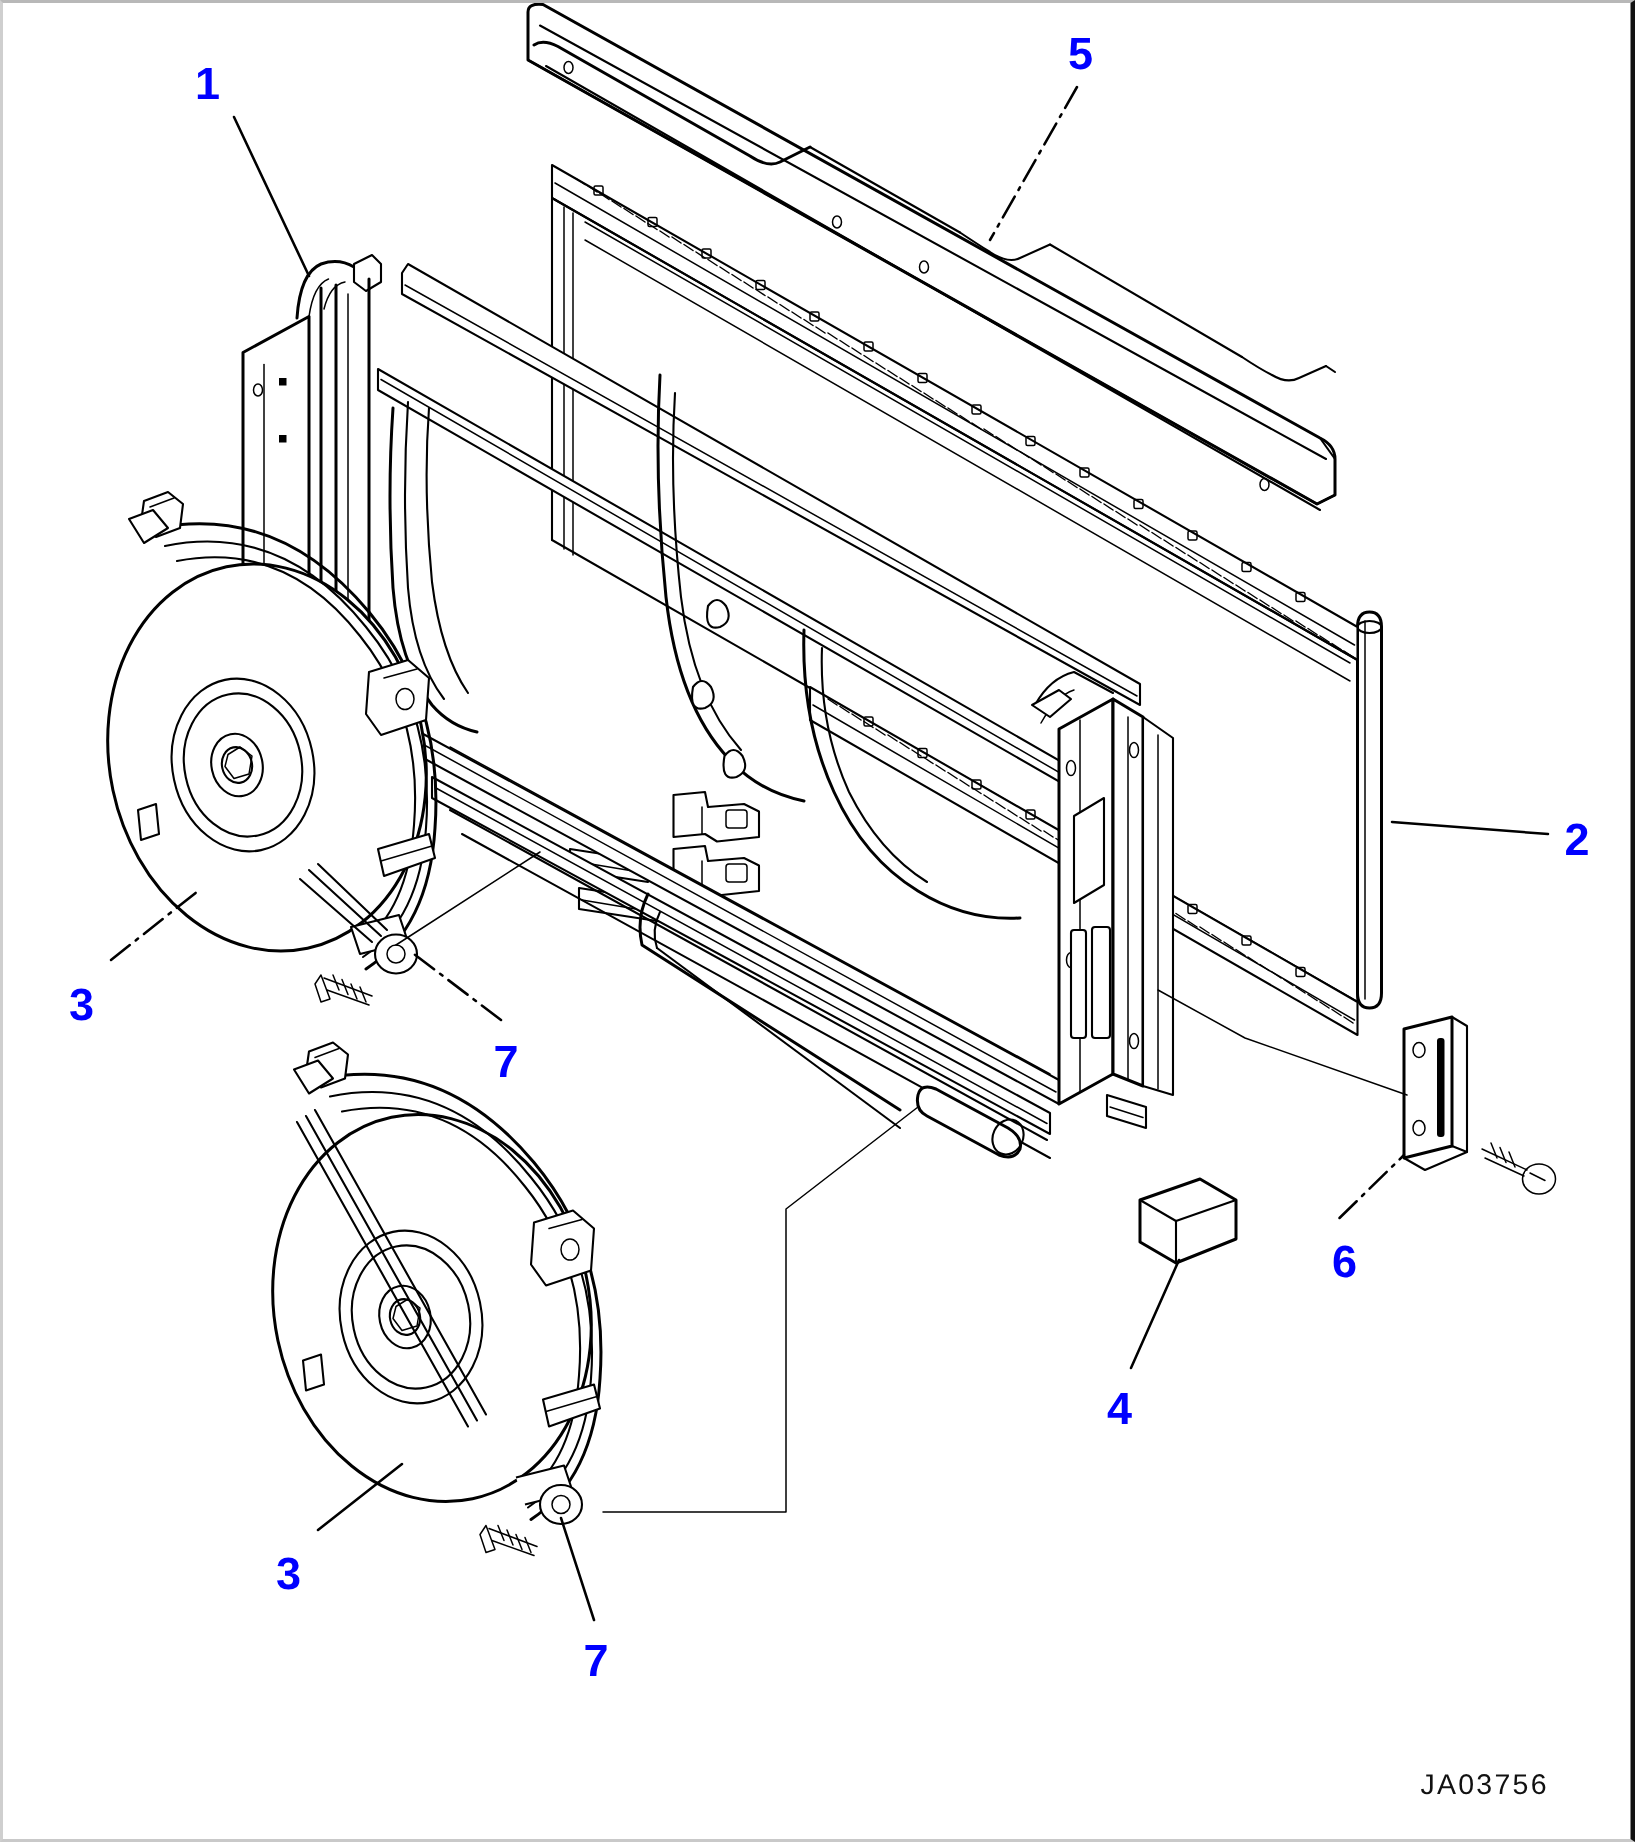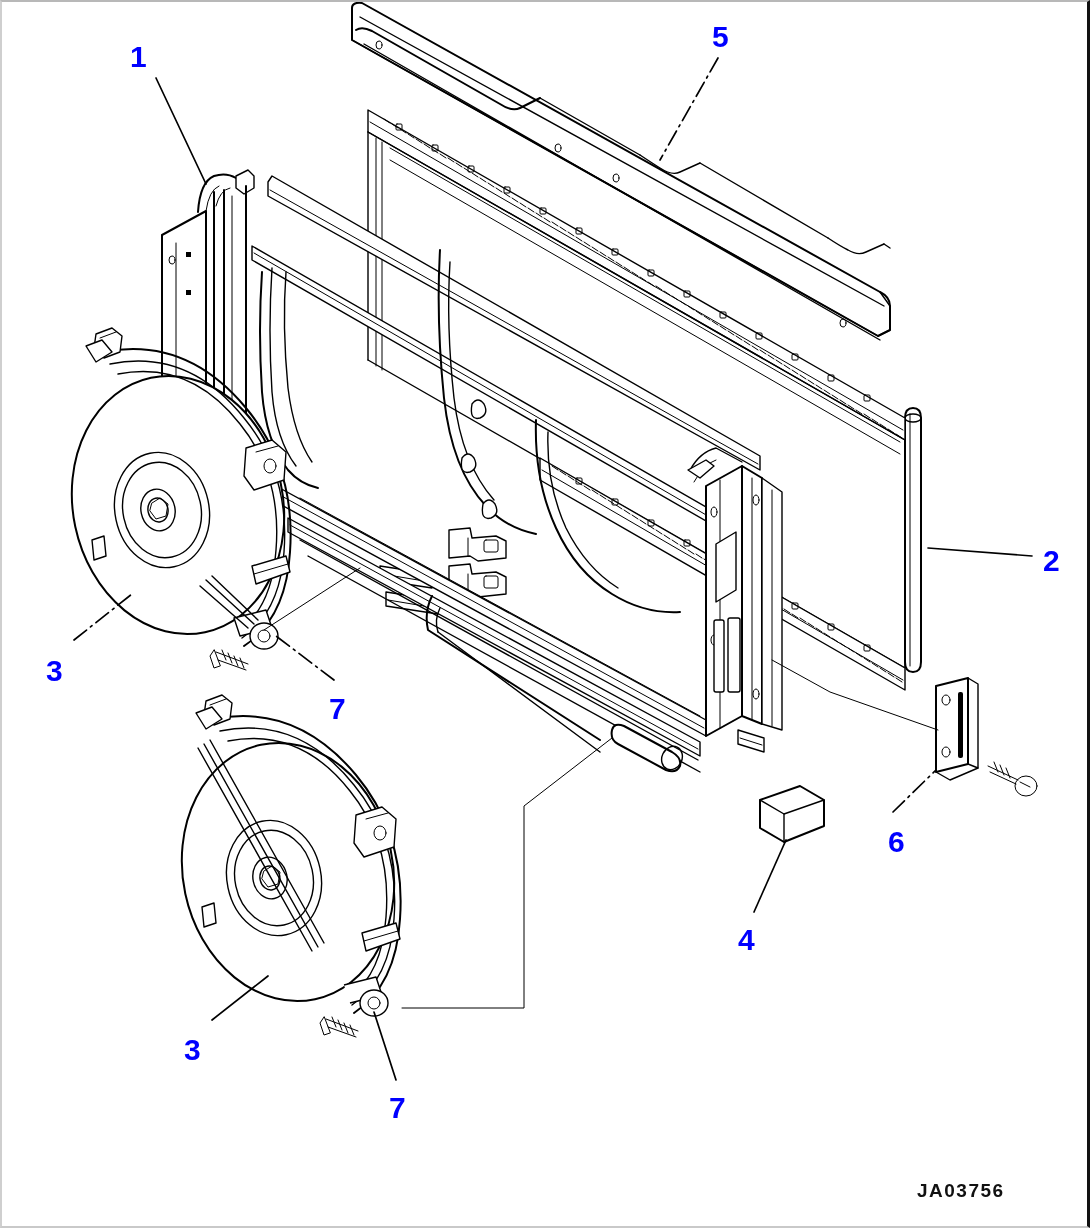--- a/index.html
+++ b/index.html
@@ -26,24 +26,24 @@
     color:#0000ff;
     font-family:"Liberation Sans",sans-serif;
     font-weight:bold;
     font-size:30px;
     line-height:30px;
     letter-spacing:0px;
     user-select:none;
   }
   #partno{
     position:absolute;
-    left:917px;top:1180px;
+    left:947px;top:1180px;
     color:#111111;
     font-family:"Liberation Sans",sans-serif;
-    font-weight:bold;
+    font-weight:normal;
     font-size:19px;
     letter-spacing:1.5px;
   }
   svg{display:block;}
   .ln{fill:none;stroke:#000000;stroke-width:2;stroke-linecap:round;stroke-linejoin:round;}
   .ln-thin{fill:none;stroke:#000000;stroke-width:1.4;stroke-linecap:round;stroke-linejoin:round;}
   .ln-hair{fill:none;stroke:#000000;stroke-width:1;stroke-linecap:round;stroke-linejoin:round;}
   .leader{fill:none;stroke:#000000;stroke-width:1.7;stroke-linecap:round;}
   .leader-dash{fill:none;stroke:#000000;stroke-width:1.7;stroke-linecap:round;stroke-dasharray:16 5 2 5;}
   .fillw{fill:#ffffff;stroke:#000000;stroke-width:2;stroke-linejoin:round;}

